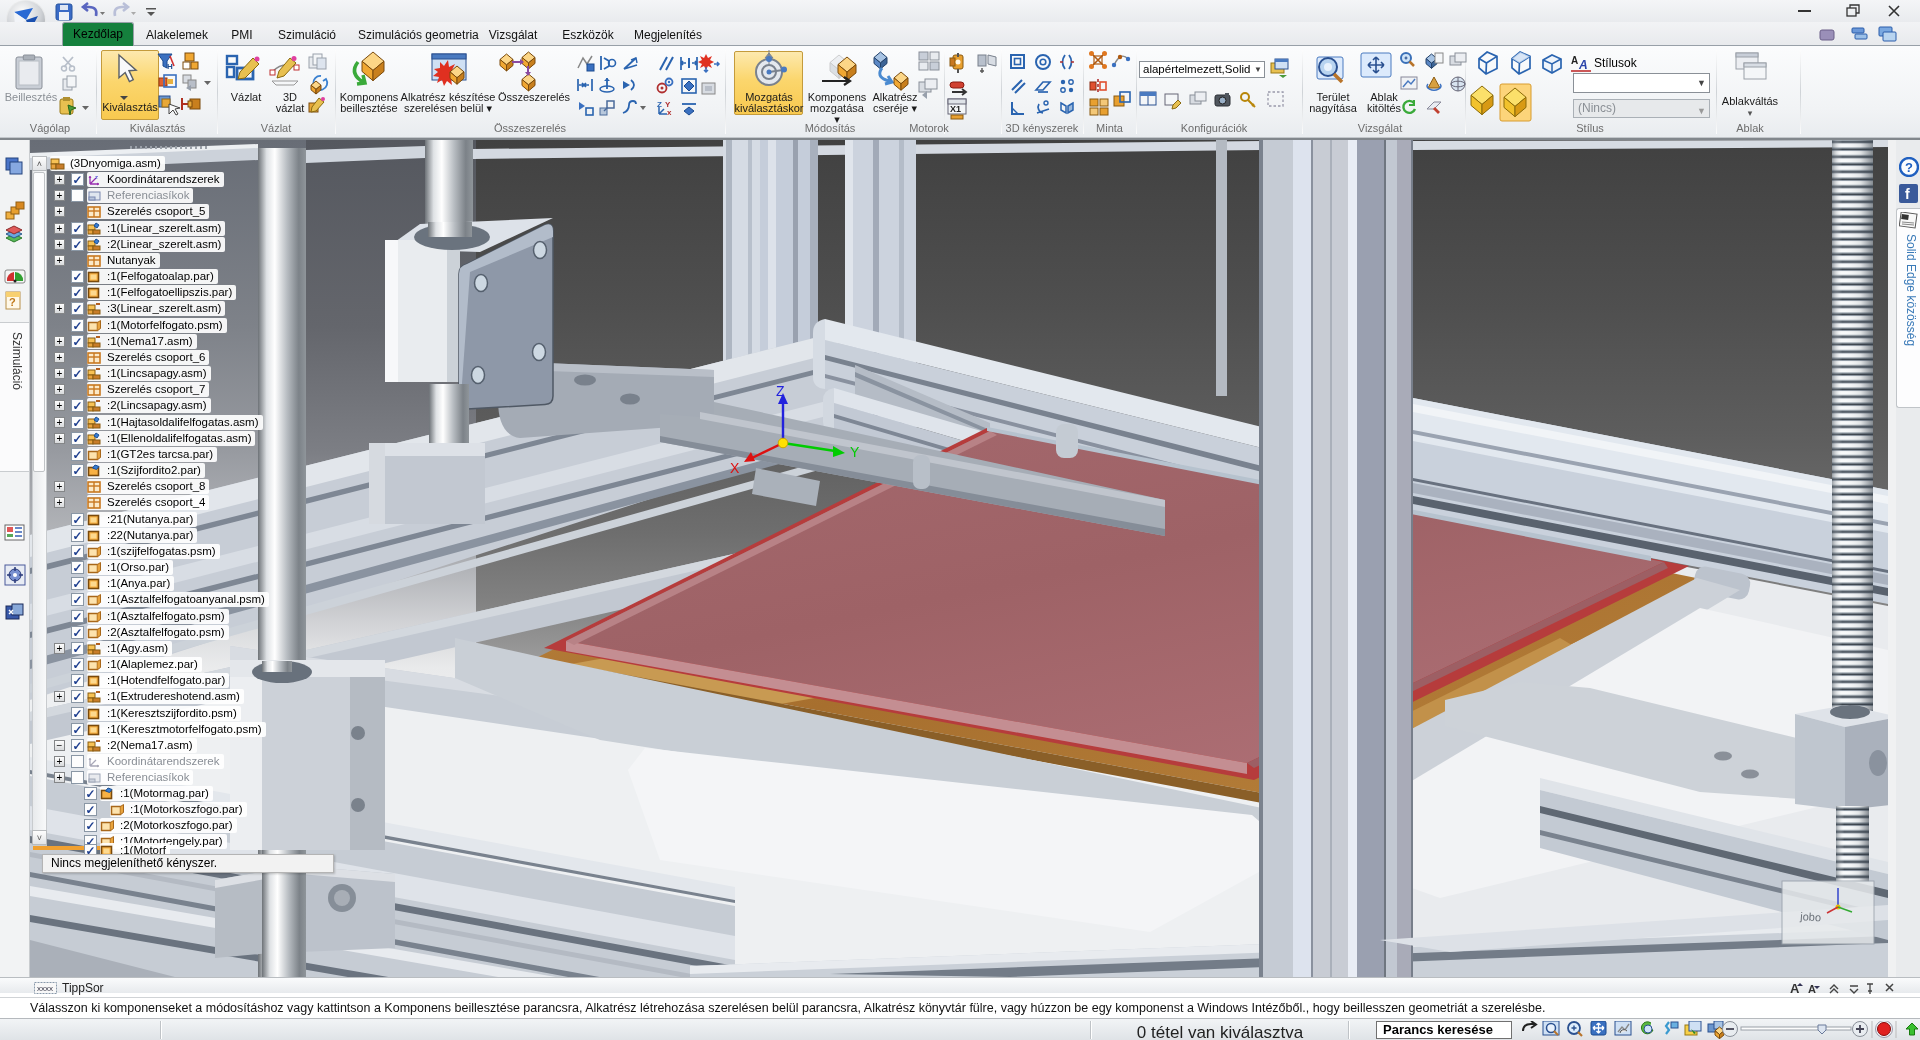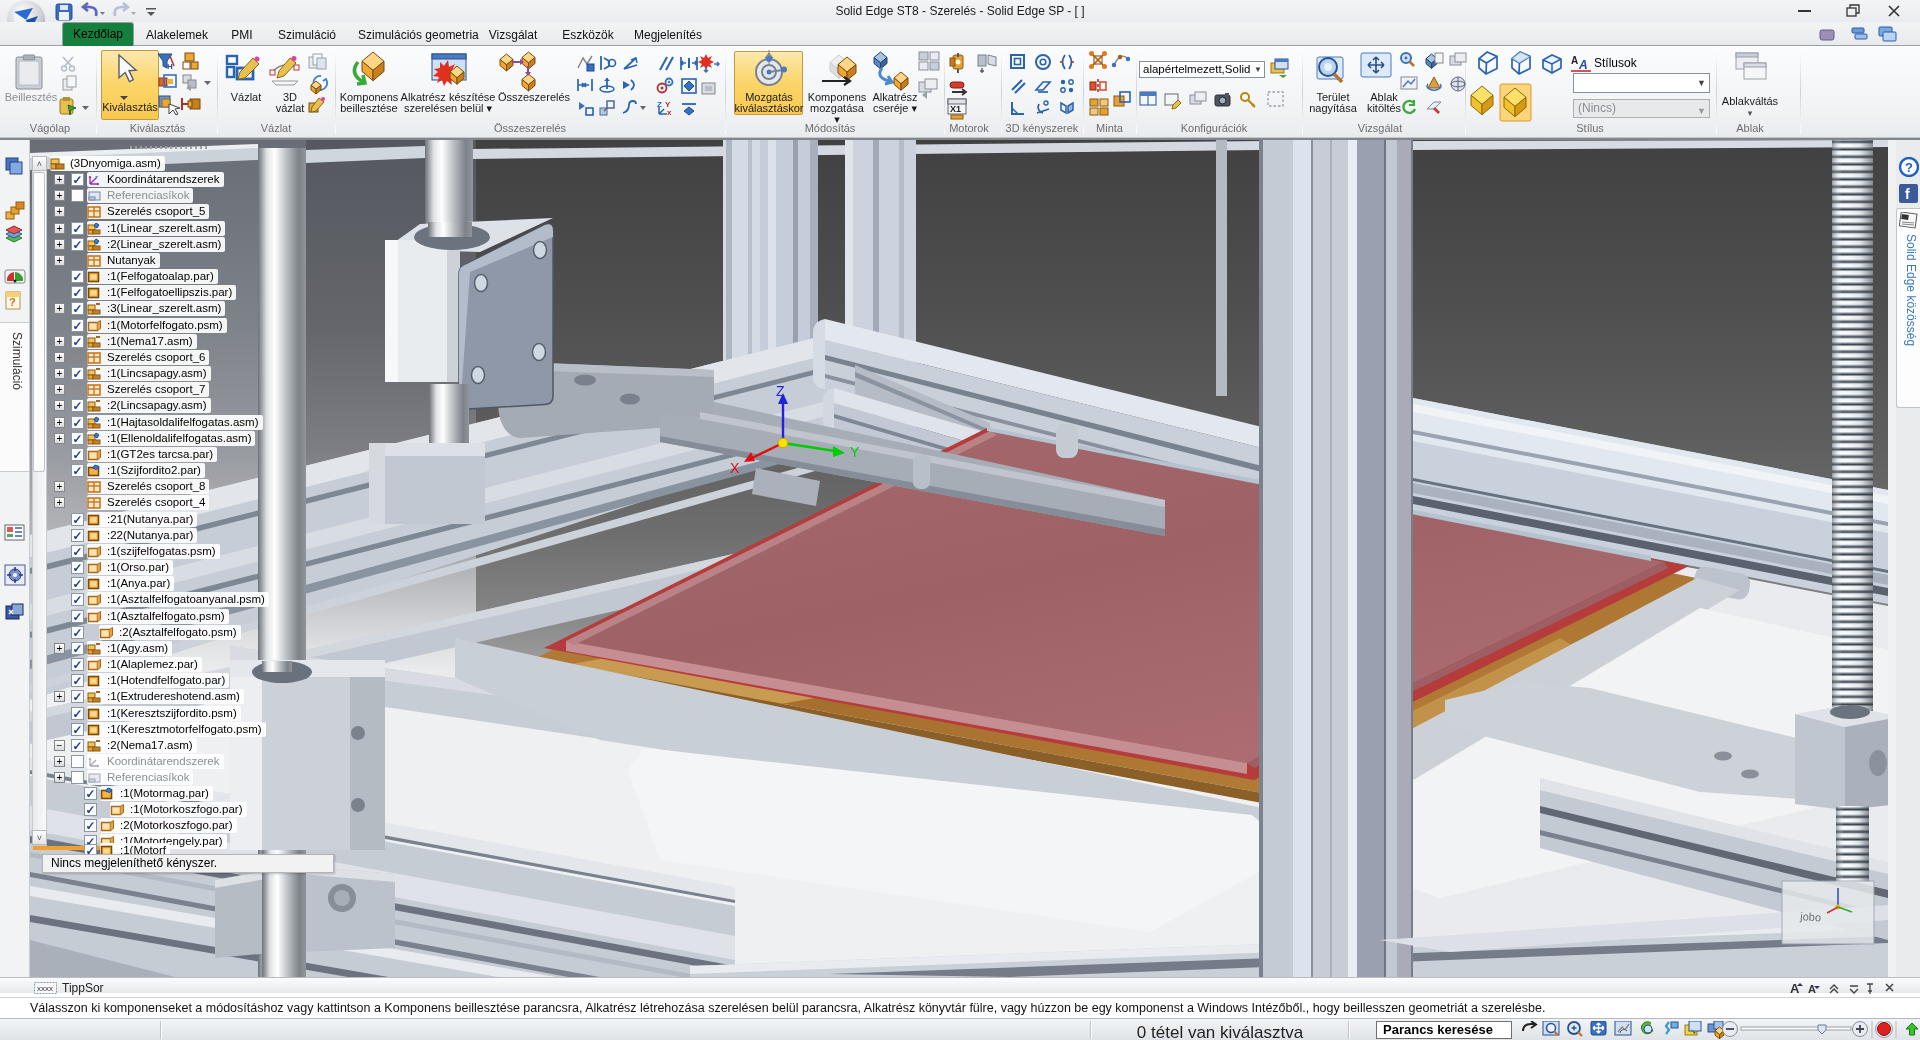--- a/index.html
+++ b/index.html
@@ -36,21 +36,20 @@
 
 #tipbar{position:absolute;left:0;top:977px;width:1920px;height:16px;background:linear-gradient(#fafbfc,#e7eaed);border-top:1px solid #b9bdc1;}
 #msgbar{position:absolute;left:0;top:997px;width:1920px;height:21px;background:#ffffff;border-top:1px solid #d0d3d6;font-size:12.5px;line-height:20px;color:#111;}
 #statusbar{position:absolute;left:0;top:1018px;width:1920px;height:22px;background:linear-gradient(#f2f4f6,#dfe3e7);border-top:1px solid #b5b9bd;}
 .sep{position:absolute;top:2px;height:18px;width:1px;background:#bfc3c7;box-shadow:1px 0 0 #fff;}
 </style>
 </head>
 <body>
 
 <div id="titlebar">
-  <div id="title">Solid Edge ST8 - Szerelés - Solid Edge SP - [ ]</div>
   <svg class="abs" style="left:1790px;top:0px" width="125" height="22">
     <rect x="8" y="10" width="13" height="2" fill="#333"></rect>
     <g stroke="#333" stroke-width="1.3" fill="none">
       <rect x="57" y="8" width="9" height="8"></rect>
         <path d="M60 8 v-3 h9 v8 h-3"></path>
     </g>
     <path d="M99 6 l10 10 M109 6 l-10 10" stroke="#333" stroke-width="1.6"></path>
   </svg>
 </div>
 
@@ -107,21 +106,21 @@
   <div class="gdiv" style="left:1136px"></div>
   <div class="gdiv" style="left:1302px"></div>
   <div class="gdiv" style="left:1465px"></div>
   <div class="gdiv" style="left:1716px"></div>
   <div class="gdiv" style="left:1800px"></div>
   <div class="glabel" style="left:10px;width:80px;">Vágólap</div>
   <div class="glabel" style="left:100px;width:115px;">Kiválasztás</div>
   <div class="glabel" style="left:220px;width:112px;">Vázlat</div>
   <div class="glabel" style="left:380px;width:300px;">Összeszerelés</div>
   <div class="glabel" style="left:770px;width:120px;">Módosítás</div>
-  <div class="glabel" style="left:940px;width:58px;">Motorok</div>
+  <div class="glabel" style="left:900px;width:58px;">Motorok</div>
   <div class="glabel" style="left:1001px;width:82px;">3D kényszerek</div>
   <div class="glabel" style="left:1083px;width:53px;">Minta</div>
   <div class="glabel" style="left:1150px;width:128px;">Konfigurációk</div>
   <div class="glabel" style="left:1320px;width:120px;">Vizsgálat</div>
   <div class="glabel" style="left:1560px;width:60px;">Stílus</div>
   <div class="glabel" style="left:1720px;width:60px;">Ablak</div>
 
   <div class="btxt" style="left:2px;top:46px;width:58px;color:#8a8f95;">Beillesztés</div>
   <div class="orange abs" style="left:101px;top:4px;width:58px;height:70px;"></div>
   <div class="btxt" style="left:99px;top:56px;width:62px;">Kiválasztás</div>
@@ -1192,21 +1191,21 @@
     </div>
 <div class="tr" style="left:0px;top:469px;">
       <span class="cb" style="left:41px;">✓</span>
       <span class="lbl" style="position:absolute;left:57px;color:#000;"><svg class="ticon" style="left:0px" width="17" height="14">
           <rect x="1.5" y="3.5" width="9" height="8" fill="#fde3ae" stroke="#a8671a" stroke-width="1.5"></rect>
           <path d="M10.5 3.5 l3 -2 l0 8 l-3 2" fill="#e8a33d" stroke="#a8671a"></path>
         </svg><span style="margin-left:18px;"></span>:1(Asztalfelfogato.psm)</span>
     </div>
 <div class="tr" style="left:0px;top:485px;">
       <span class="cb" style="left:41px;">✓</span>
-      <span class="lbl" style="position:absolute;left:69px;color:#000;"><svg class="ticon" style="left:0px" width="17" height="14">
+      <span class="lbl" style="position:absolute;left:57px;color:#000;"><svg class="ticon" style="left:0px" width="17" height="14">
           <rect x="1.5" y="3.5" width="9" height="8" fill="#fde3ae" stroke="#a8671a" stroke-width="1.5"></rect>
           <path d="M10.5 3.5 l3 -2 l0 8 l-3 2" fill="#e8a33d" stroke="#a8671a"></path>
         </svg><span style="margin-left:18px;"></span>:2(Asztalfelfogato.psm)</span>
     </div>
 <div class="tr" style="left:0px;top:501px;">
       <span class="plus" style="left:24px;">+</span>
       <span class="cb" style="left:41px;">✓</span>
       <span class="lbl" style="position:absolute;left:57px;color:#000;"><svg class="ticon" style="left:0px" width="17" height="14">
           <rect x="1" y="3" width="7" height="5" fill="#f7c255" stroke="#8a5d10"></rect>
           <rect x="1" y="8" width="5" height="4" fill="#e8a33d" stroke="#8a5d10"></rect>

